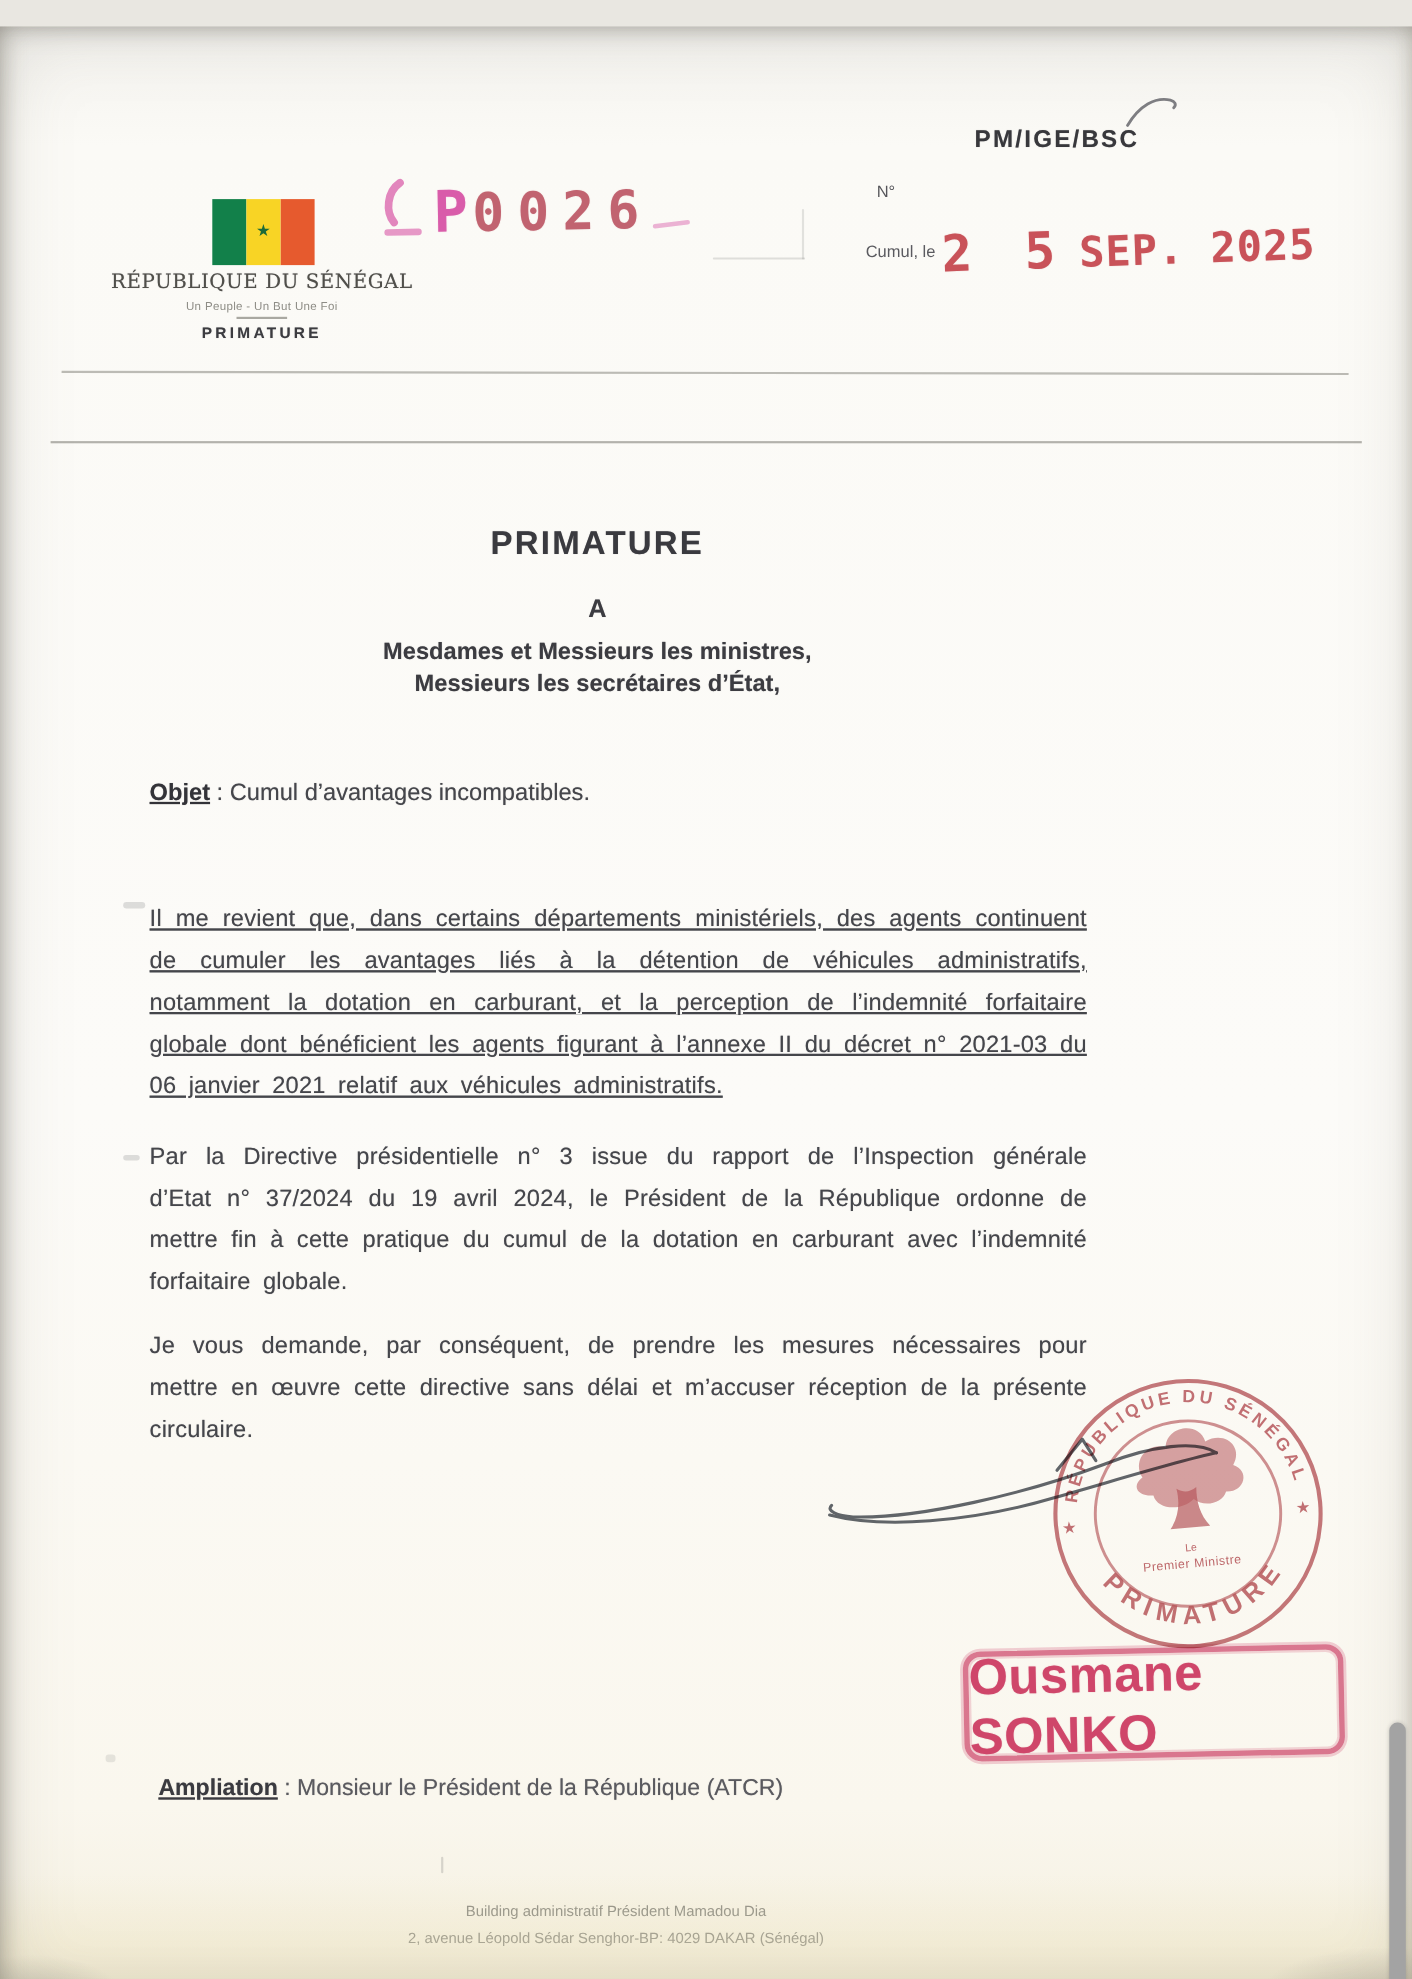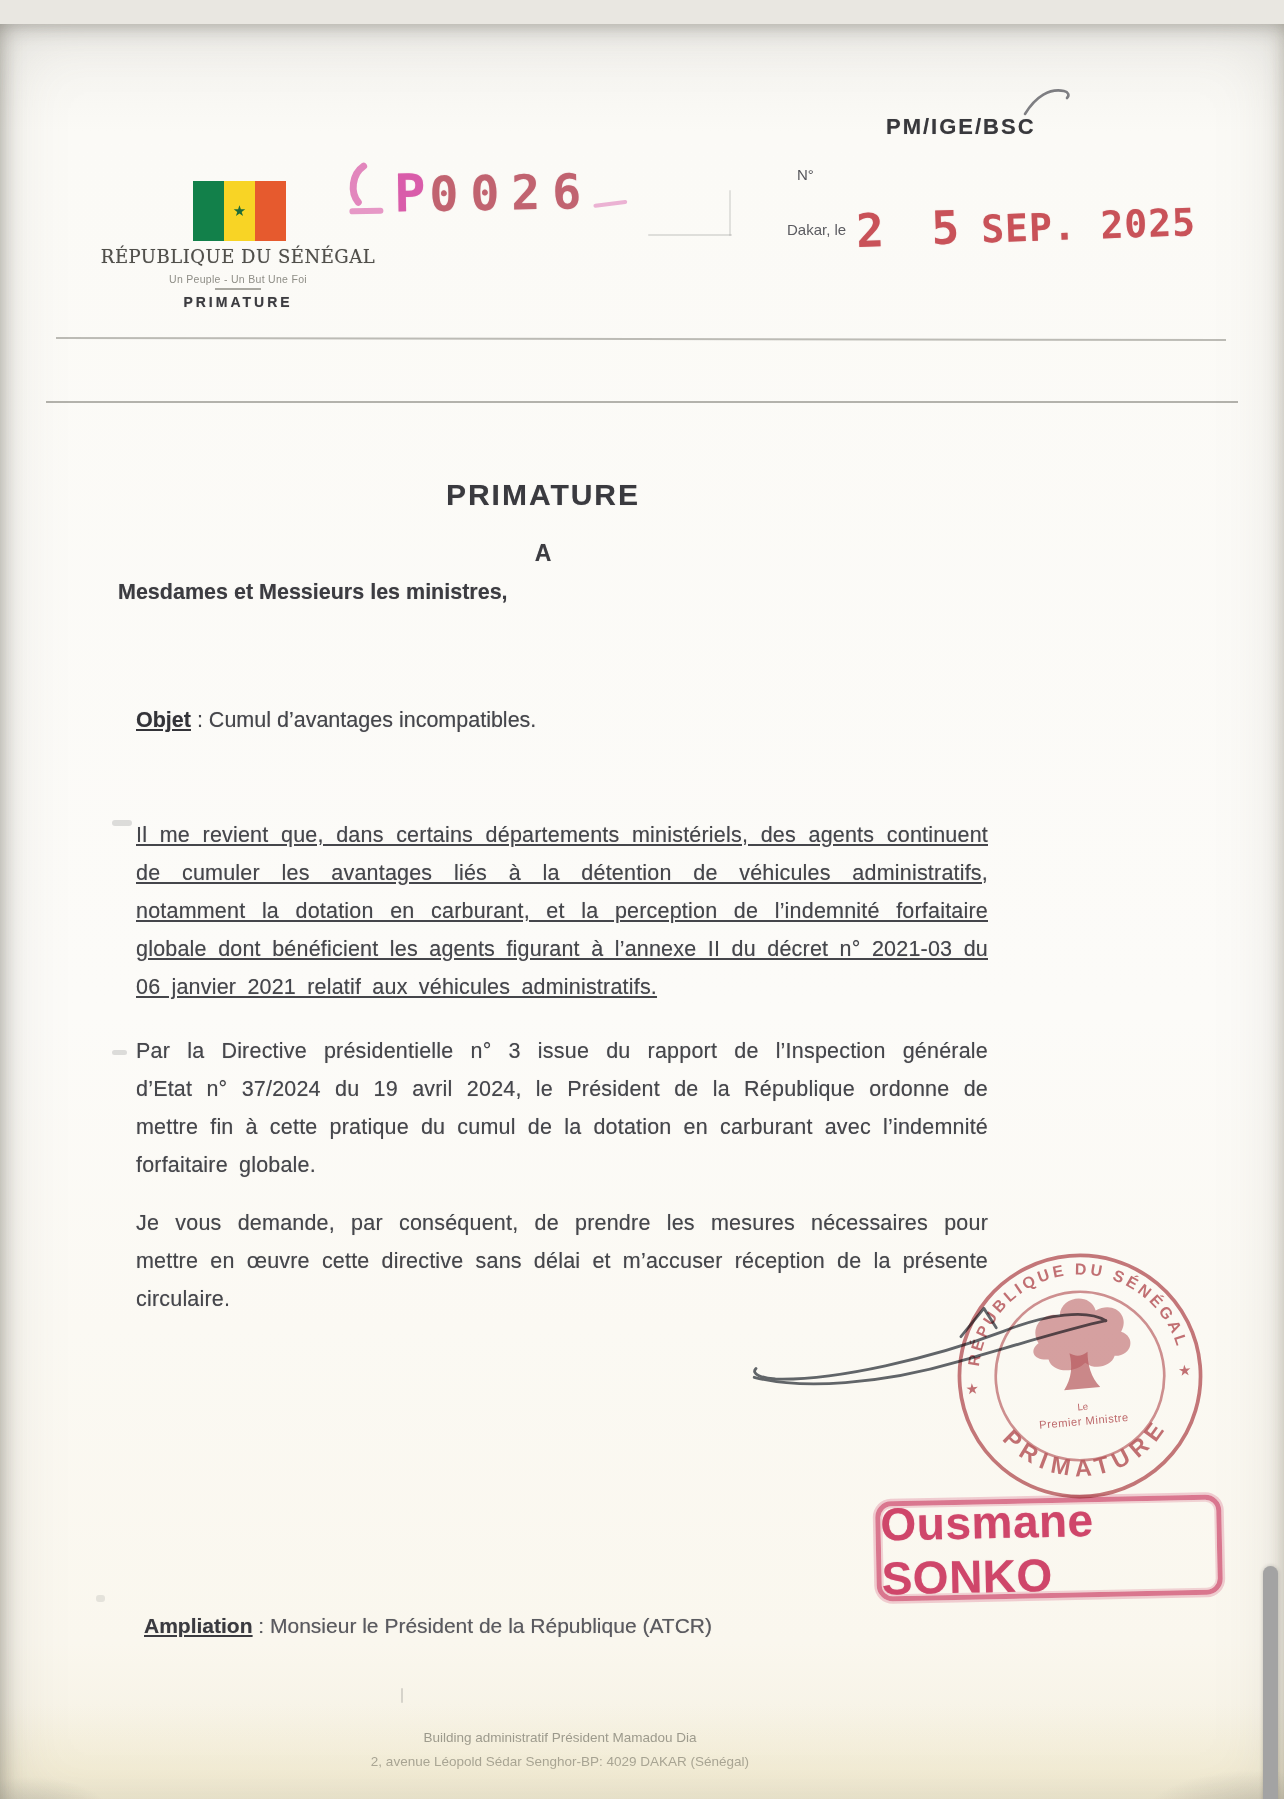--- a/index.html
+++ b/index.html
@@ -55,21 +55,21 @@
   .rule-1{position:absolute;left:56px;top:314px;width:1170px;height:2px;background:#bcbbb5;transform:rotate(.1deg);}
   .rule-2{position:absolute;left:46px;top:377px;width:1192px;height:2px;background:#b3b2ac;}
   .minister{position:absolute;left:120px;top:328px;width:850px;text-align:center;
     font-family:"DejaVu Serif",serif;font-style:italic;font-size:26px;color:#4c4c54;}
 
   
   .title{position:absolute;left:118px;top:454px;width:850px;text-align:center;
     font-size:30px;font-weight:bold;letter-spacing:2px;color:#3a3a3f;}
   .to{position:absolute;left:118px;top:516px;width:850px;text-align:center;
     font-size:23px;font-weight:bold;color:#3c3c41;}
-  .recipients{position:absolute;left:118px;top:554px;width:850px;text-align:left;
+  .recipients{position:absolute;left:118px;top:554px;width:850px;text-align:center;
     font-size:21.5px;font-weight:bold;line-height:29px;color:#3c3c41;}
 
   
   .subject{position:absolute;left:136px;top:684px;font-size:21.5px;color:#45464b;text-align:center;}
   .subject .lbl{font-weight:bold;text-decoration:underline;color:#333338;}
   .para{position:absolute;left:136px;width:852px;font-size:21.5px;line-height:38px;
     text-align:justify;word-spacing:5px;letter-spacing:.2px;color:#45464b;}
   .p1{top:770px;text-decoration:underline;} .p2{top:986px;} .p3{top:1158px;}
 
   
@@ -117,21 +117,21 @@
 </head>
 <body>
 
 <div class="page">
 
   <svg class="check-icon" width="58" height="36" viewBox="0 0 58 36">
     <path d="M5 30 C16 12 30 4 44 7 C48 8 50 11 47 14" fill="none" stroke="#7e7e82" stroke-width="2.6" stroke-linecap="round"></path>
   </svg>
   <div class="ref-code ink">PM/IGE/BSC</div>
   <div class="numero">N°</div>
-  <div class="place-date">Dakar, le</div>
+  <div class="place-date">Cumul, le</div>
   <div class="date-stamp">
     <span class="day">2 5</span>
     <span class="rest">SEP. 2025</span>
   </div>
 
   <div class="flag">
     <div class="band green"></div>
     <div class="band yellow">
       <span class="flag-star">★</span>
     </div>
@@ -154,20 +154,21 @@
     <span class="trail"></span>
   </div>
 
   <div class="rule-1"></div>
   <div class="rule-2"></div>
 
   <div class="title ink">PRIMATURE</div>
   <div class="to ink">A</div>
   <div class="recipients ink">
     <div>Mesdames et Messieurs les ministres,</div>
+    <div>Messieurs les secrétaires d’État,</div>
   </div>
 
   <div class="subject ink">
     <span class="lbl">Objet</span><span> : Cumul d’avantages incompatibles.</span>
   </div>
 
   <p class="para p1 ink">Il me revient que, dans certains départements ministériels, des agents continuent de cumuler les avantages liés à la détention de véhicules administratifs, notamment la dotation en carburant, et la perception de l’indemnité forfaitaire globale dont bénéficient les agents figurant à l’annexe II du décret n° 2021-03 du 06 janvier 2021 relatif aux véhicules administratifs.</p>
   <p class="para p2 ink">Par la Directive présidentielle n° 3 issue du rapport de l’Inspection générale d’Etat n° 37/2024 du 19 avril 2024, le Président de la République ordonne de mettre fin à cette pratique du cumul de la dotation en carburant avec l’indemnité forfaitaire globale.</p>
   <p class="para p3 ink">Je vous demande, par conséquent, de prendre les mesures nécessaires pour mettre en œuvre cette directive sans délai et m’accuser réception de la présente circulaire.</p>
 

